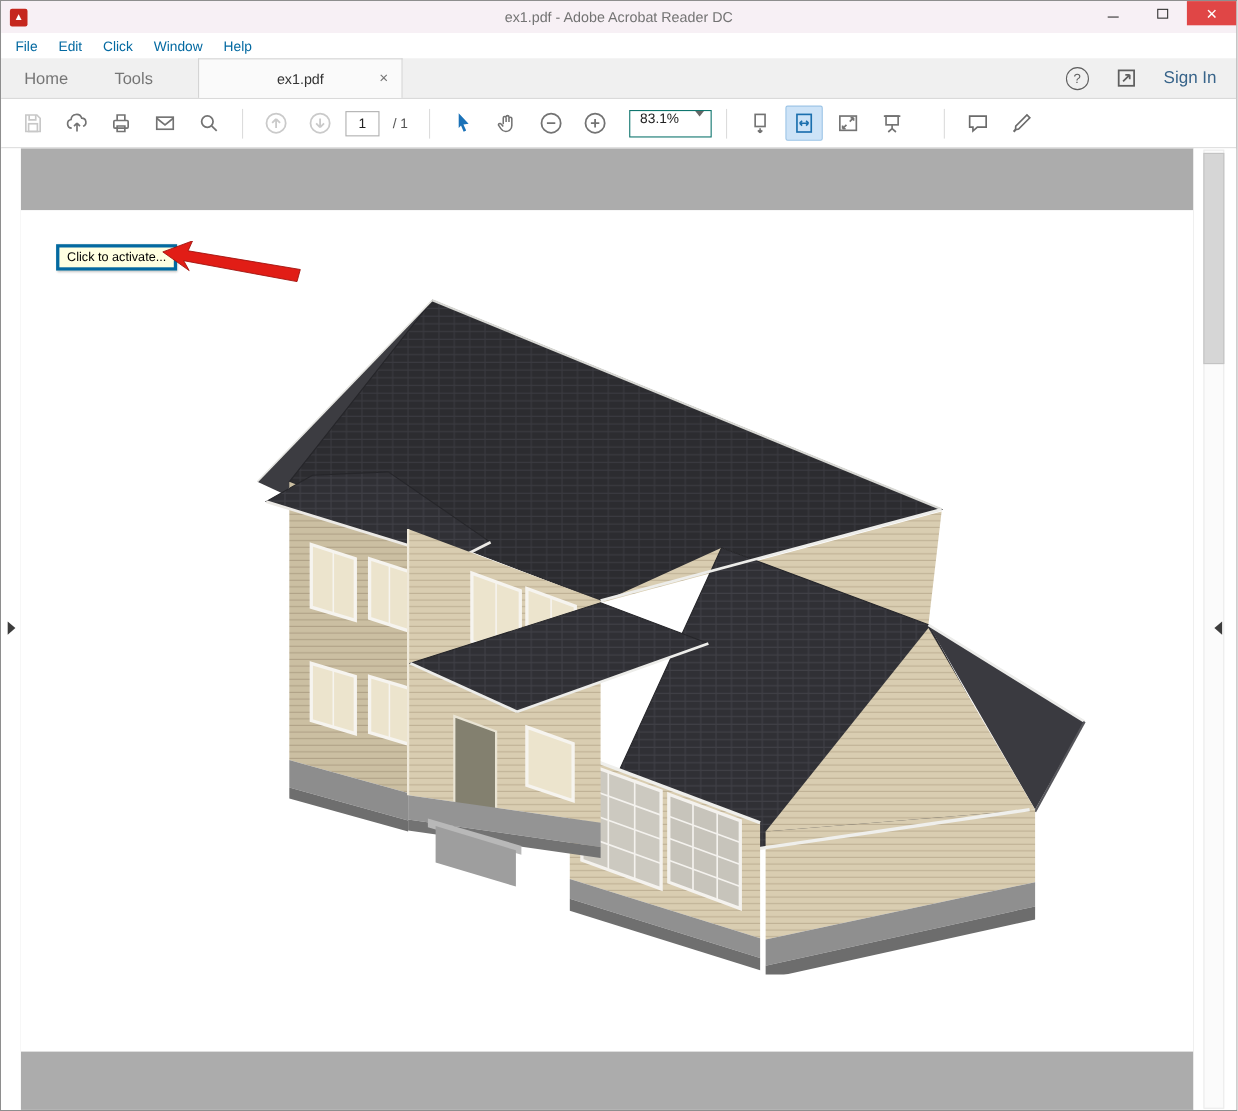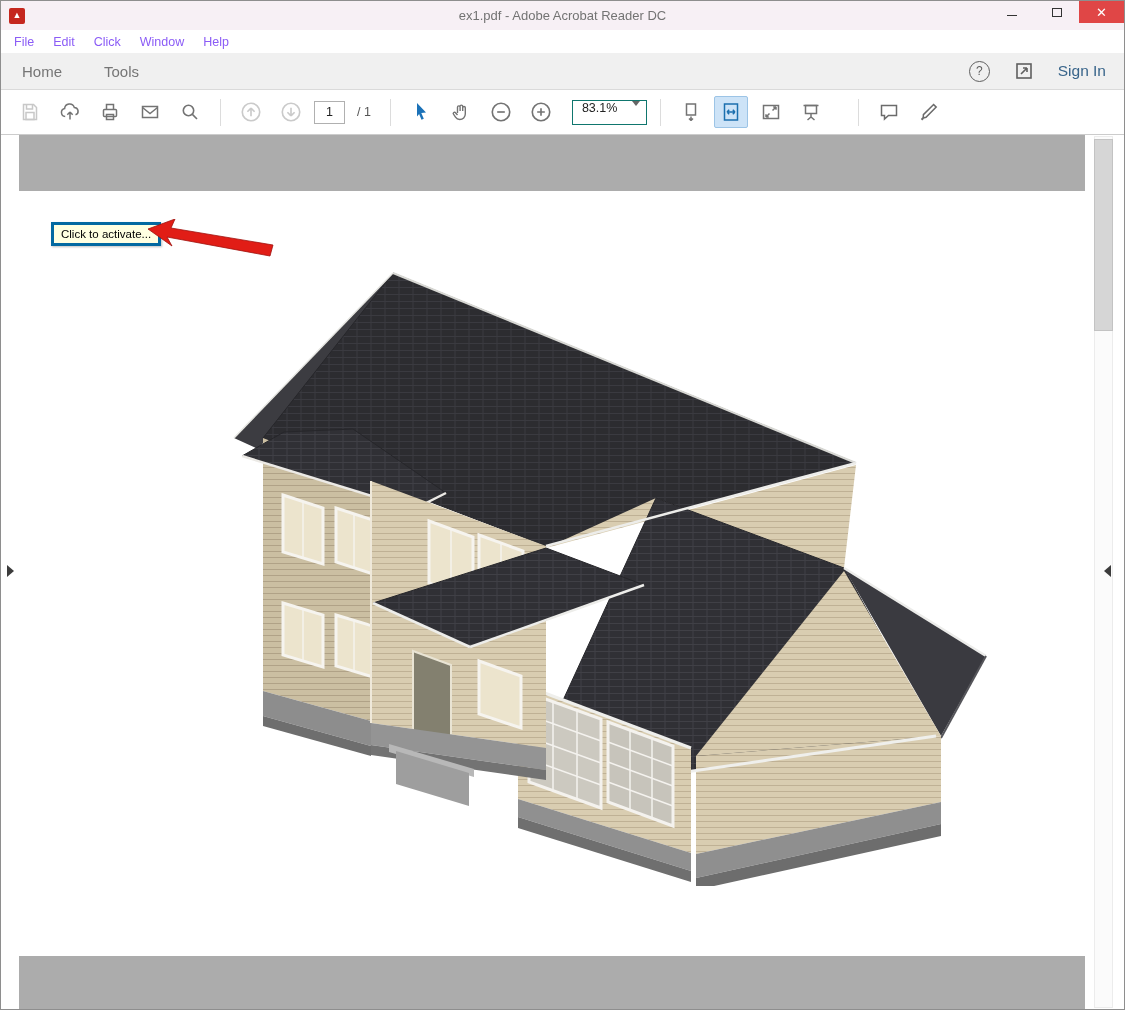--- a/index.html
+++ b/index.html
@@ -12,21 +12,21 @@
   .app-icon span { color:#fff; font-size:9px; line-height:1; }
   .titlebar .title { position:absolute; left:0; right:0; text-align:center; font-size:13px; color:#737373; pointer-events:none; }
   .win-controls { margin-left:auto; display:flex; align-self:flex-start; }
   .wc { width:45px; height:22px; display:flex; align-items:center; justify-content:center; cursor:default; }
   .wc-min .bar { width:10px; height:1.5px; background:#333; margin-top:7px; }
   .wc-max .box { width:10px; height:9px; border:1.5px solid #333; }
   .wc-close { background:#e04646; color:#fff; font-size:13px; }
 
   
   .menubar { height:23px; background:#fff; display:flex; align-items:center; padding-left:13px; gap:19px; flex:0 0 auto; }
-  .menubar span { font-size:12.5px; color:#8b5cf6; cursor:default; }
+  .menubar span { font-size:12.5px; color:#0369a1; cursor:default; }
 
   
   .tabbar { height:37px; background:#f0f0f0; border-bottom:1px solid #dadada; display:flex; align-items:stretch; flex:0 0 auto; }
   .tab-static { display:flex; align-items:center; padding:16px 21px; font-size:15px; color:#757575; cursor:default; }
   .doc-tab { width:186px; margin-left:20px; background:#fafafa; border:1px solid #d4d4d4; border-bottom:none; display:flex; align-items:center; justify-content:center; position:relative; font-size:13px; color:#333; }
   .doc-tab .close-x { position:absolute; right:12px; top:9px; color:#777; font-size:14px; line-height:1; cursor:pointer; }
   .tab-right { margin-left:auto; display:flex; align-items:center; gap:24px; padding-right:18px; }
   .help-circle { width:21px; height:21px; border:1.6px solid #5f5f5f; border-radius:50%; display:flex; align-items:center; justify-content:center; font-size:12px; color:#5f5f5f; cursor:pointer; }
   .signin { font-size:15.5px; color:#38648a; cursor:pointer; }
 
@@ -90,20 +90,24 @@
     <span>Help</span>
   </div>
 
   <div class="tabbar">
     <div class="tab-static">
         <span>Home</span>
       </div>
     <div class="tab-static">
         <span>Tools</span>
       </div>
+    <div class="doc-tab">
+      <span>ex1.pdf</span>
+      <span class="close-x">×</span>
+    </div>
     <div class="tab-right">
       <div class="help-circle">
           <span>?</span>
         </div>
       <svg class="icon" width="20" height="20" viewBox="0 0 20 20" fill="none" stroke="#5f5f5f" stroke-width="1.6">
         <rect x="3" y="3" width="14" height="14"></rect>
           <path d="M7 13l6-6M13 7h-4M13 7v4"></path>
       </svg>
       <span class="signin">Sign In</span>
     </div>

